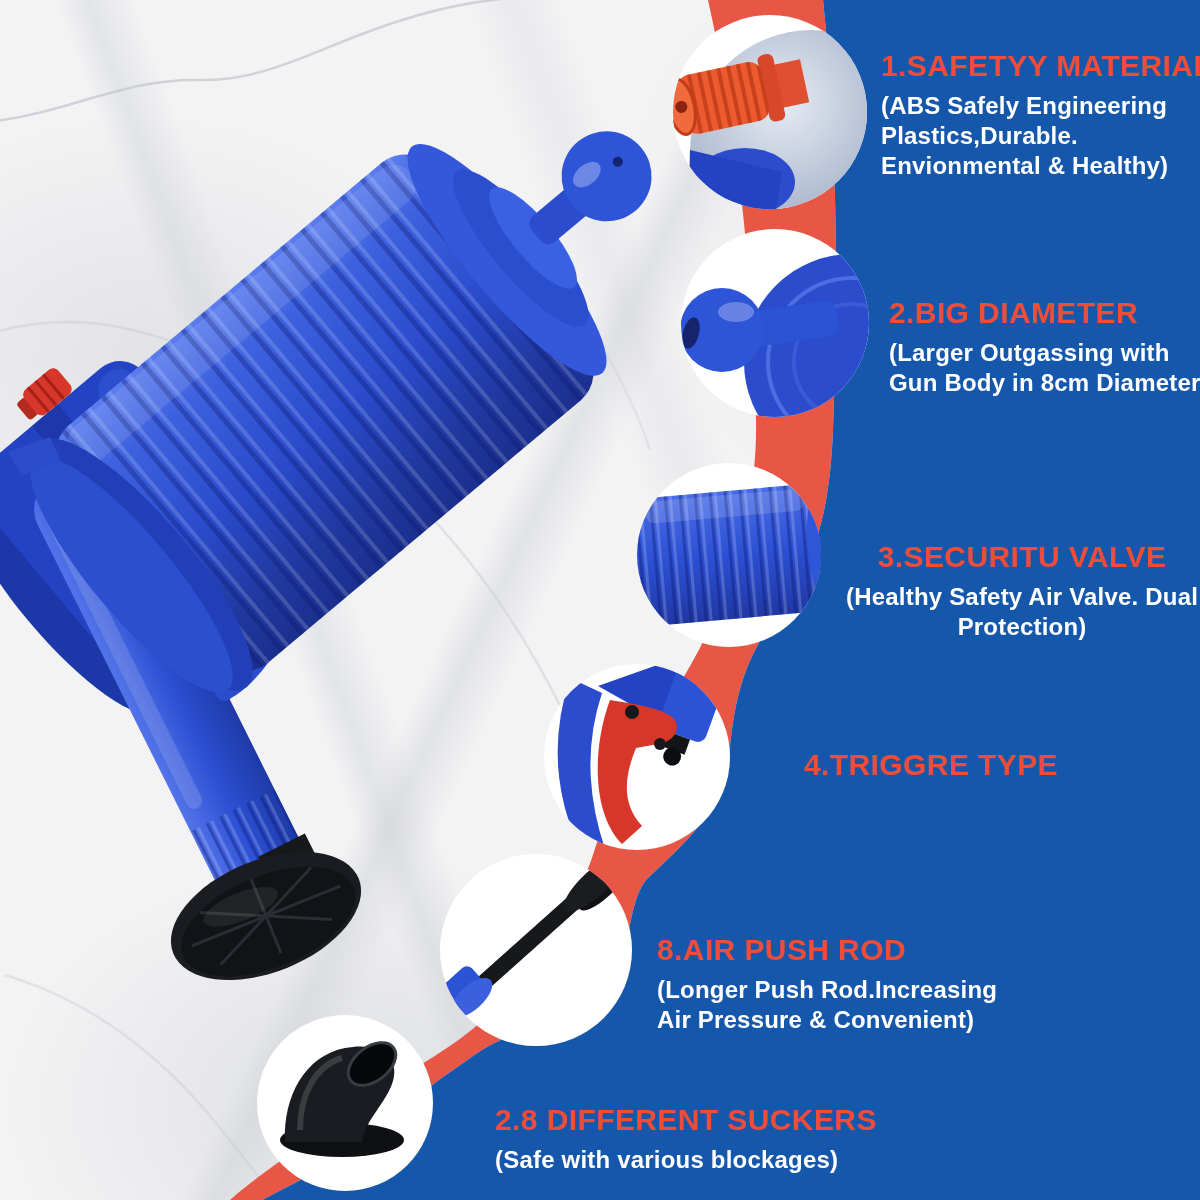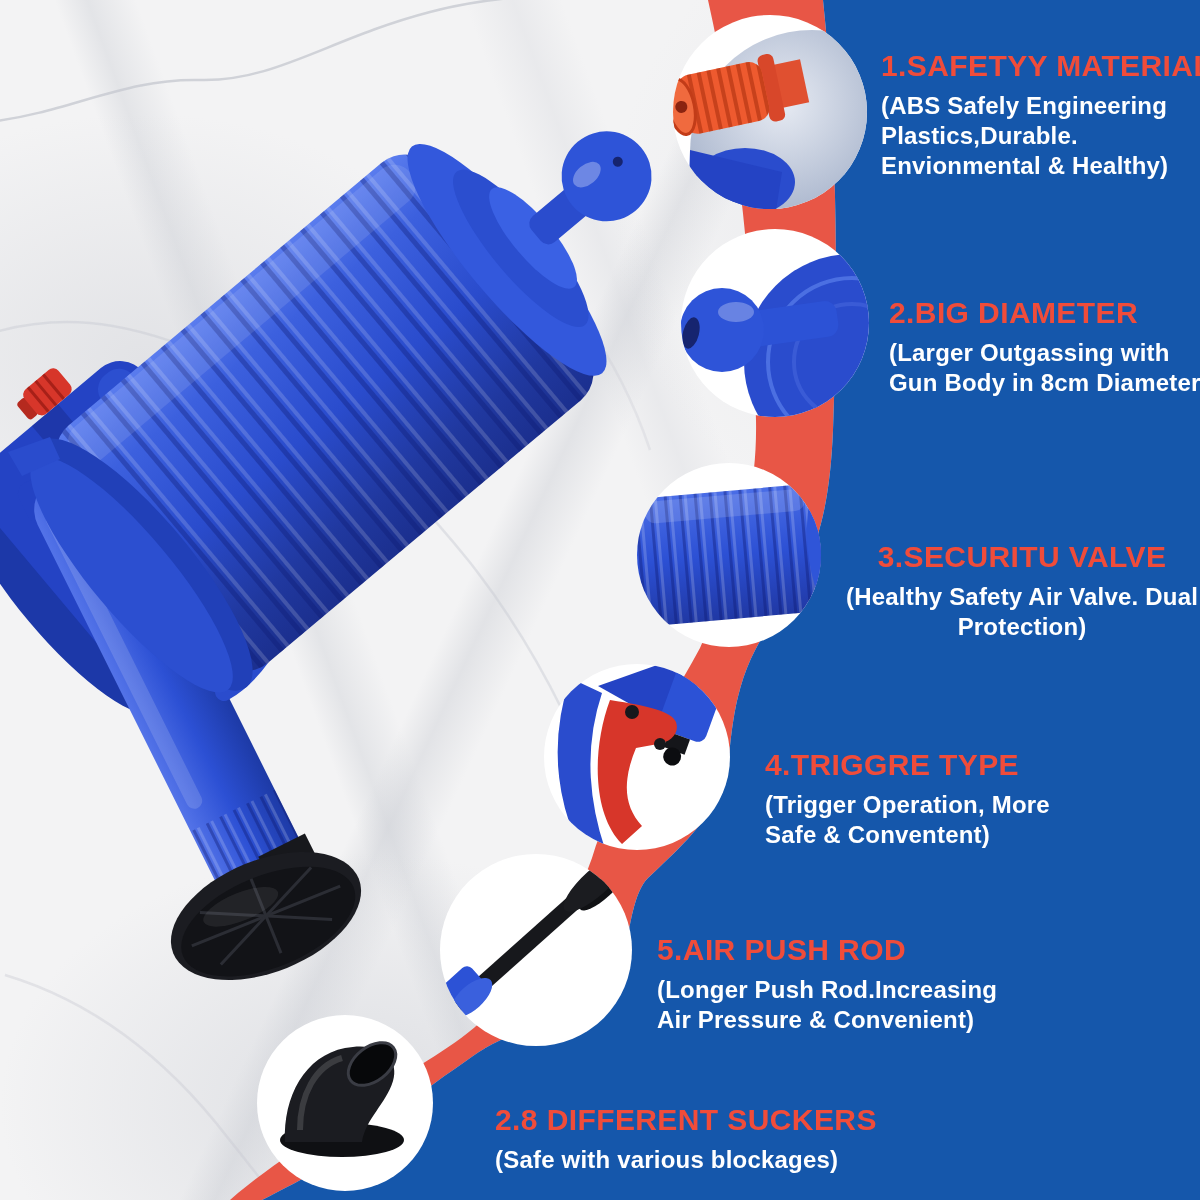--- a/index.html
+++ b/index.html
@@ -25,21 +25,21 @@
     margin:0 0 9px 0;font-weight:bold;font-size:30px;line-height:1.06;
     letter-spacing:.4px;color:#f04c3a;white-space:pre;
   }
   .callout p{
     margin:0;font-weight:bold;font-size:24px;line-height:30px;
     color:#ffffff;white-space:pre;letter-spacing:.2px;
   }
   .c1{left:881px;top:50px;}
   .c2{left:889px;top:297px;}
   .c3{left:846px;top:541px;text-align:center;}
-  .c4{left:765px;top:749px;}
+  .c4{left:804px;top:749px;}
   .c5{left:657px;top:934px;}
   .c6{left:495px;top:1104px;}
 </style>
 </head>
 <body>
 
 <div class="stage">
 
   <div class="marble"></div>
 
@@ -307,25 +307,23 @@
     <p>(Larger Outgassing with
 Gun Body in 8cm Diameter)</p>
   </div>
   <div class="callout c3">
     <h3>3.SECURITU VALVE</h3>
     <p>(Healthy Safety Air Valve. Dual
 Protection)</p>
   </div>
   <div class="callout c4">
     <h3>4.TRIGGRE TYPE</h3>
-    <p>(Trigger Operation, More
-Safe &amp; Conventent)</p>
   </div>
   <div class="callout c5">
-    <h3>5.AIR PUSH ROD</h3>
+    <h3>8.AIR PUSH ROD</h3>
     <p>(Longer Push Rod.Increasing
 Air Pressure &amp; Convenient)</p>
   </div>
   <div class="callout c6">
     <h3>2.8 DIFFERENT SUCKERS</h3>
     <p>(Safe with various blockages)</p>
   </div>
 
 </div>
 

